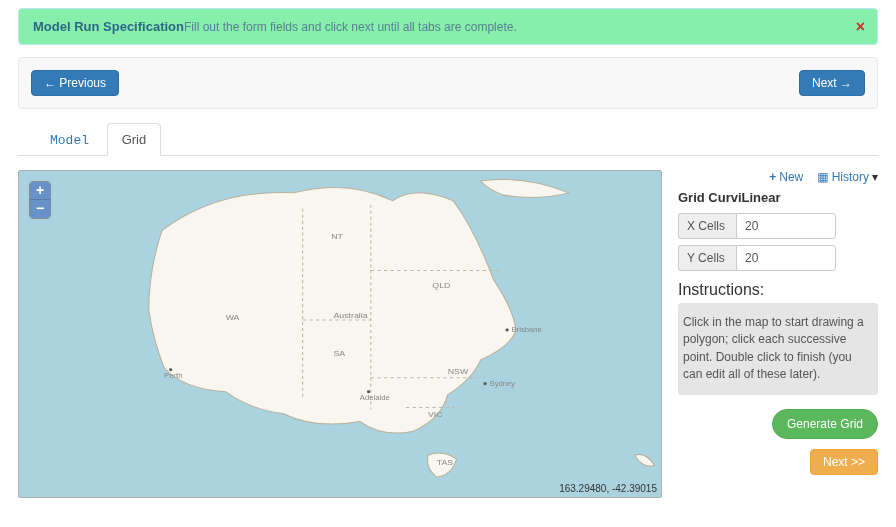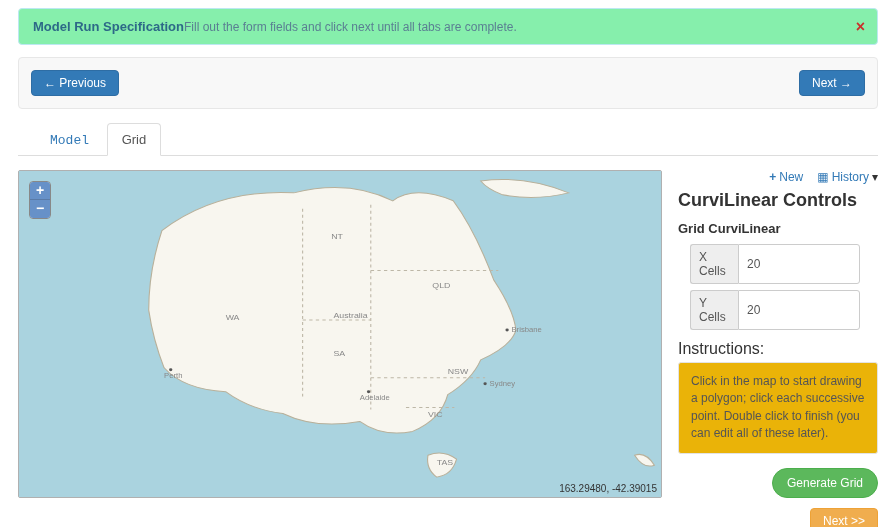--- a/index.html
+++ b/index.html
@@ -48,34 +48,34 @@
   position: absolute; right: 4px; bottom: 3px; font-size: 10px; color: #333;
   font-family: Arial, sans-serif;
 }
 
 .side { width: 200px; }
 .side-actions { display: flex; justify-content: flex-end; gap: 14px; font-size: 12px; color: #337ab7; margin-bottom: 6px; }
 .side-actions span { cursor: pointer; display:inline-flex; align-items:center; gap:3px; }
 .side h2 { font-size: 18px; font-weight: bold; color: #333; margin-bottom: 10px; }
 .side h4 { font-size: 13px; font-weight: bold; color: #333; margin-bottom: 8px; }
 
-.input-row { display: flex; margin-bottom: 6px; width: 170px; margin-left: 12px; }
+.input-row { display: flex; margin-bottom: 6px; width: 170px; }
 .input-row .lbl {
   background: #eee; border: 1px solid #ccc; border-right: none; padding: 5px 8px;
   font-size: 12px; color: #555; border-radius: 3px 0 0 3px; width: 58px;
 }
 .input-row input {
-  border: 1px solid #ccc; padding: 5px 8px; font-size: 12px; width: 122px;
+  border: 1px solid #ccc; padding: 5px 8px; font-size: 12px; width: 100px;
   border-radius: 0 3px 3px 0; color:#555;
 }
 
 .instr-lbl { font-size: 16px; color: #333; margin: 10px 0 4px; }
 .instr-box {
-  background: #eab308; border: 1px solid #e3e3e3; border-radius: 3px;
-  padding: 10px 12px; font-size: 12px; color: #555; line-height: 1.45;
+  background: #e5e5e5; border: 1px solid #e3e3e3; border-radius: 3px;
+  padding: 10px 4px; font-size: 12px; color: #555; line-height: 1.45;
 }
 .gen-row { text-align: right; margin-top: 14px; }
 .next-row { text-align: right; margin-top: 10px; }
 
 .map-label { font-family: Arial, sans-serif; fill: #888; font-size: 8px; }
 .map-label-tiny { font-size: 7px; }
 .city-dot { fill: #555; }
 </style>
 </head>
 <body>
@@ -152,21 +152,20 @@
           <b>+</b>
           <span>New</span>
         </span>
         <span>
           <span>▦</span>
           <span>History</span>
           <span style="color:#333">▾</span>
         </span>
       </div>
 
-      <h2>CurviLinear Controls</h2>
       <h4>Grid CurviLinear</h4>
 
       <div class="input-row">
         <span class="lbl">X Cells</span>
         <input type="text" value="20" style="">
       </div>
       <div class="input-row">
         <span class="lbl">Y Cells</span>
         <input type="text" value="20" style="">
       </div>

